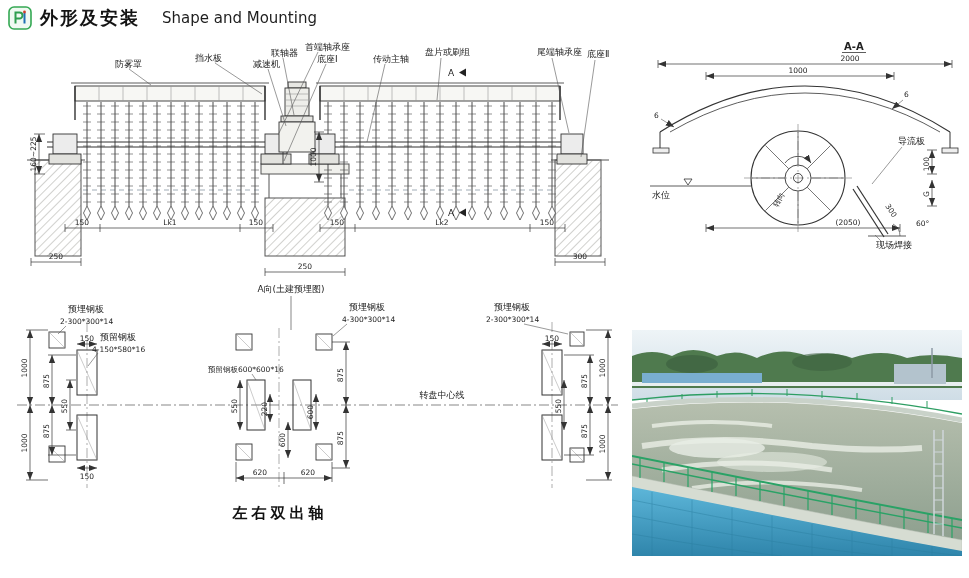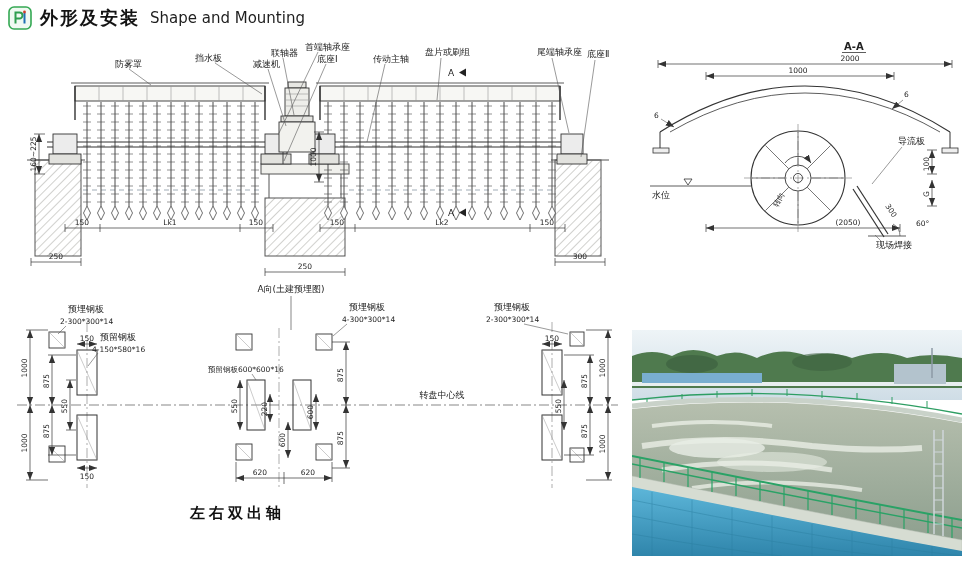--- a/index.html
+++ b/index.html
@@ -1,26 +1,26 @@
 <!DOCTYPE html>
 <html><head>
 <meta charset="utf-8">
 <style>
 *{margin:0;padding:0;box-sizing:border-box}
 body{background:#fff;font-family:"DejaVu Sans","Liberation Sans",sans-serif}
 .page{position:relative;width:969px;height:578px;background:#ffffff;overflow:hidden}
 .abs{position:absolute}
 .hdr{position:absolute;left:8px;top:5px;display:flex;align-items:center;gap:8px;height:26px}
 .t-cn{font-size:18px;font-weight:bold;color:#141414;letter-spacing:2px}
-.t-en{font-size:15px;color:#1e1e1e;margin-left:2px}
+.t-en{font-size:15px;color:#1e1e1e;margin-left:14px}
 svg text{font-family:"DejaVu Sans","Liberation Sans",sans-serif;fill:#222;font-size:8px}
 svg text.lb{font-size:9px}
 svg text.dim{font-size:7.5px}
 svg text.ttl{font-size:10px;font-weight:bold}
-.cap{position:absolute;font-size:15px;color:#111;text-align:left}
+.cap{position:absolute;font-size:15px;color:#111;text-align:center}
 .cap-serif{font-family:"DejaVu Serif","Liberation Serif",serif;letter-spacing:1px}
 </style>
 </head>
 <body>
 
 <div class="page">
 
   <div class="hdr">
     <svg width="24" height="24" viewBox="0 0 24 24">
       <rect x="1" y="1" width="22" height="22" rx="5" fill="#f0f9f2" stroke="#34a853" stroke-width="1.6"></rect>

